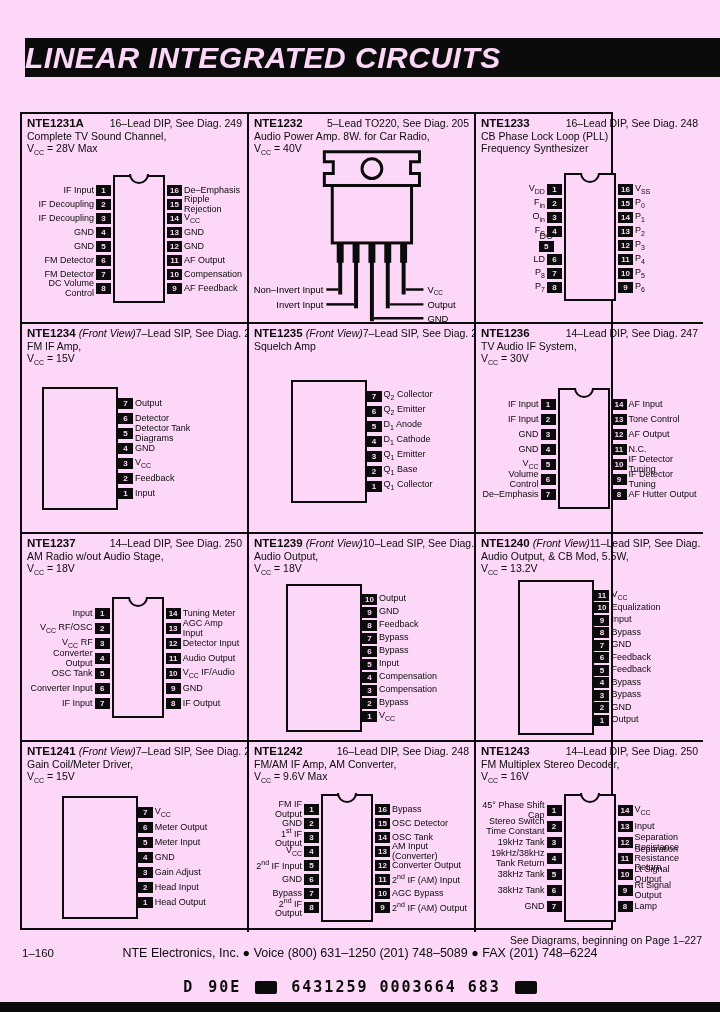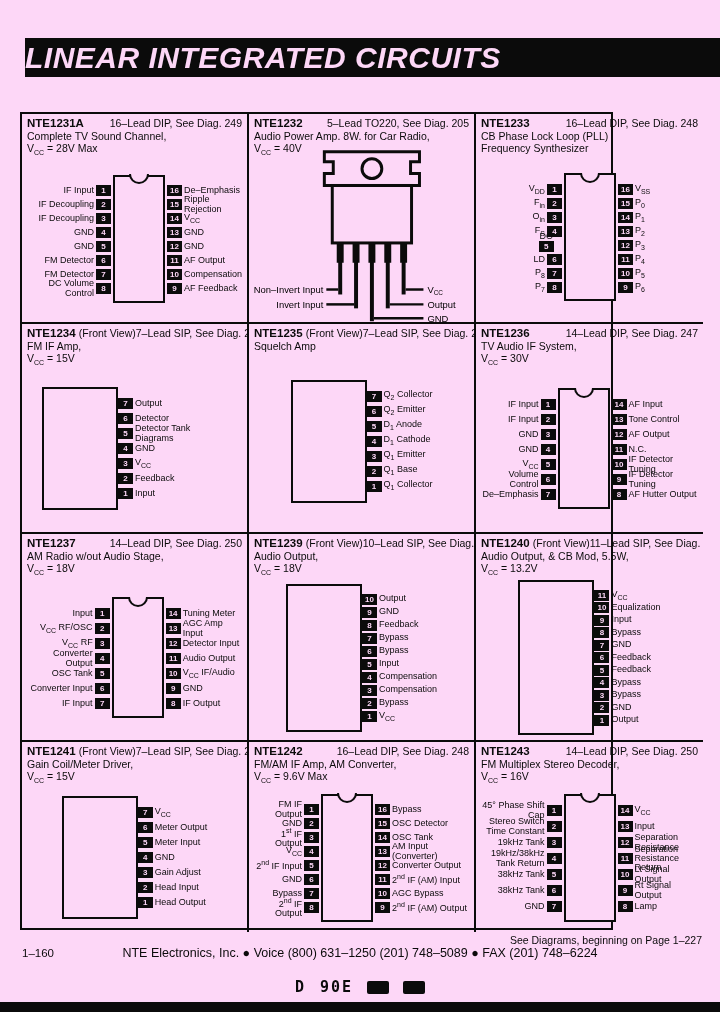--- a/index.html
+++ b/index.html
@@ -39,21 +39,21 @@
     border-right:2px solid var(--ink);
     border-bottom:2px solid var(--ink);
     padding:3px 5px 2px 5px;
     overflow:hidden;
     display:flex; flex-direction:column;
   }
   .cell:nth-child(3n){border-right:none;}
   .cell:nth-child(n+10){border-bottom:none;}
   .cell-head{display:flex; justify-content:space-between; align-items:baseline; font-size:10.5px; line-height:1.1;}
   .part{font-weight:bold; font-size:11.5px; white-space:nowrap;}
-  .part .note{font-weight:normal; font-size:10.5px;}
+  .part .note{font-weight:normal; font-size:10.5px;font-style:italic;}
   .head-right{font-size:10.5px; text-align:right; white-space:nowrap;}
   .desc{font-size:10.5px; line-height:1.18;}
   .vcc{font-size:10.5px; line-height:1.18;}
   sub{font-size:7px;} sup{font-size:7px;}
   .diag{flex:1; display:flex; align-items:center; justify-content:center; min-height:0;}
   
   .dip{display:flex; align-items:flex-start;}
   .dipcol{display:flex; flex-direction:column; padding-top:9px;}
   .prow{display:flex; align-items:center;}
   .dipcol.left .prow{justify-content:flex-end;}
@@ -843,16 +843,17 @@
   </div>
 
 <div class="see-diagrams">See Diagrams, beginning on Page 1–227</div>
 <div class="page-number">1–160</div>
 <div class="contact">NTE Electronics, Inc. ● Voice (800) 631–1250 (201) 748–5089 ● FAX (201) 748–6224</div>
 
 <div class="barcode-line">
   <span>D</span>
   <span>90E</span>
   <span class="stamp"></span>
+  <span>6431259 0003664 683</span>
   <span class="stamp"></span>
 </div>
 
 <div class="bottom-bar"></div>
 
 </body></html>

